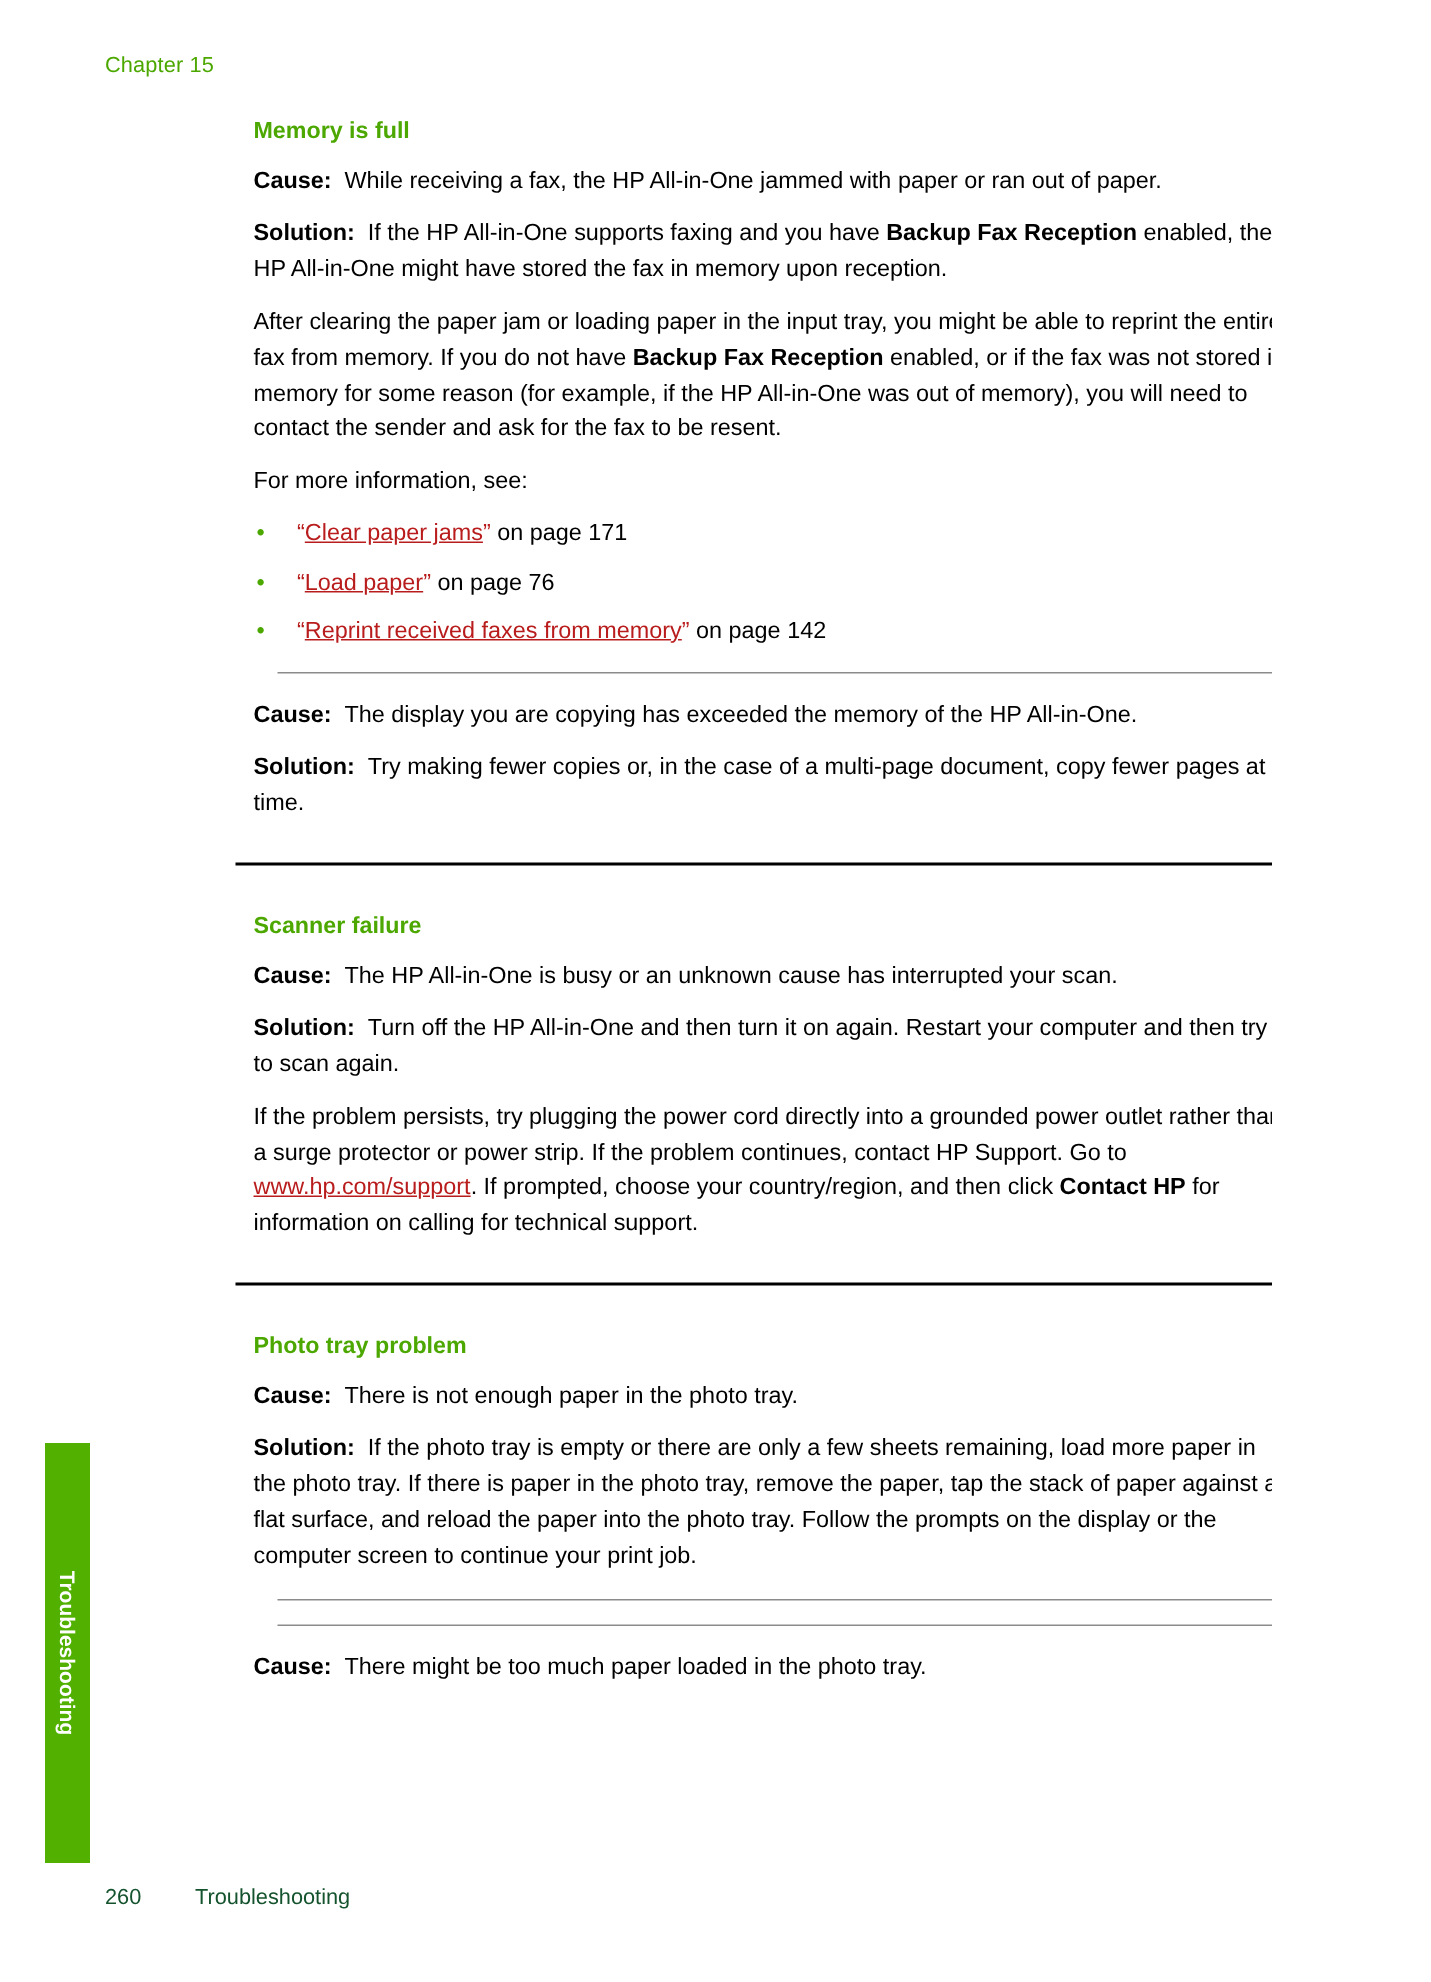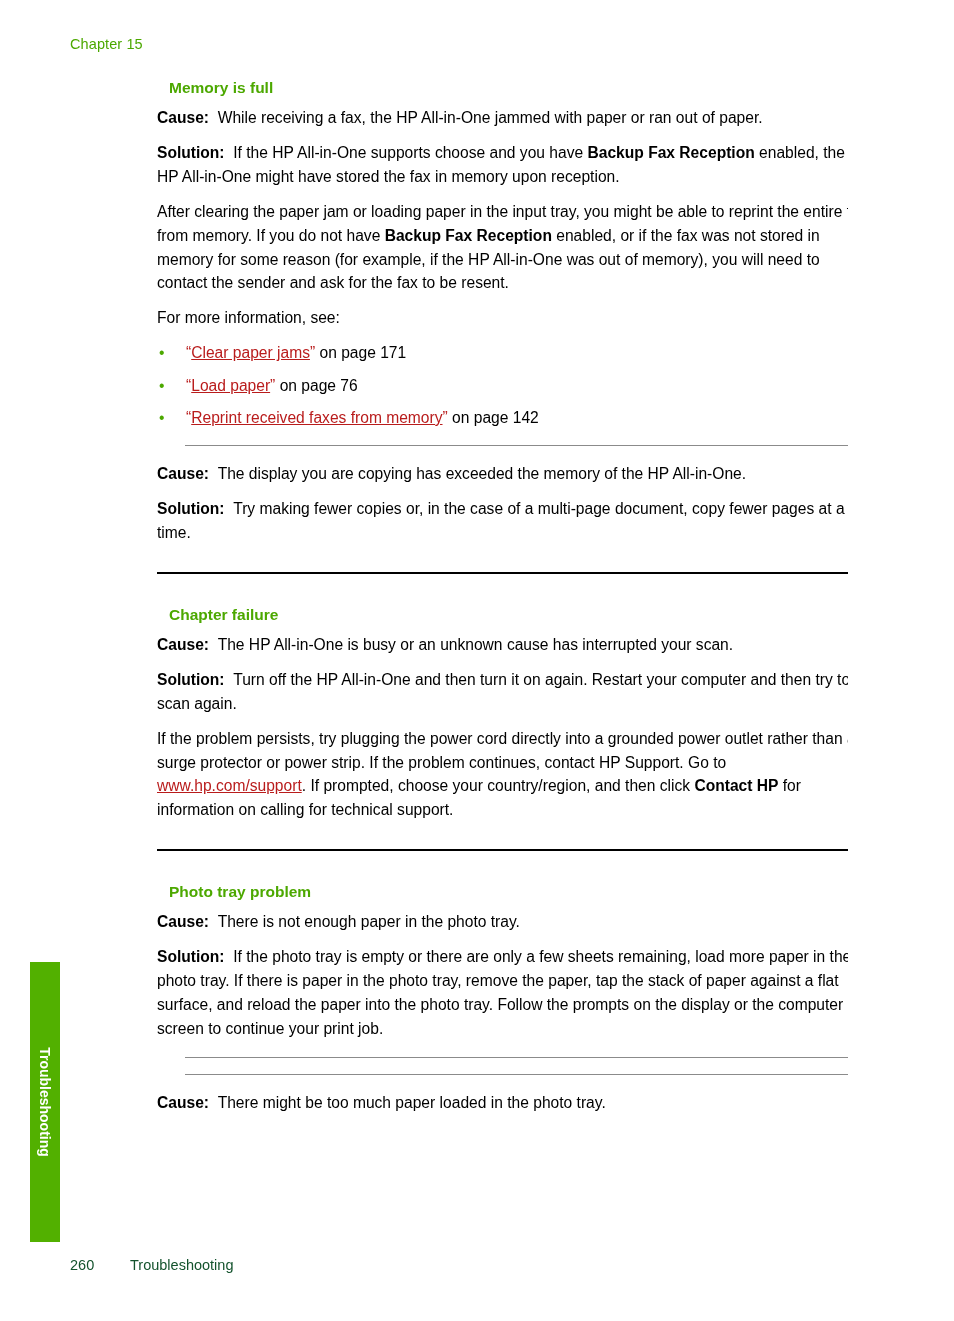--- a/index.html
+++ b/index.html
@@ -131,21 +131,21 @@
     width: 684px;
     height: 0;
   }
   hr.thick {
     border: none;
     border-top: 2.5px solid #000000;
     margin: 27px 0 31px 0;
     width: 712px;
     height: 0;
   }
-  .block { margin: 0; }
+  .block { margin: 12px; }
 </style>
 </head>
 <body>
 
 <div id="page">
 
   <div class="chapter-header">Chapter 15</div>
 
   <div class="side-tab">
     <div class="side-tab-label">Troubleshooting</div>
@@ -159,21 +159,21 @@
 
     <section>
       <h2 class="section-heading">Memory is full</h2>
 
       <div class="indented block">
         <p class="body">
           <span class="lbl">Cause:</span><span>While receiving a fax, the HP All-in-One jammed with paper or ran out of paper.</span>
         </p>
 
         <p class="body">
-          <span class="lbl">Solution:</span><span>If the HP All-in-One supports choose and you have </span><b>Backup Fax Reception</b><span> enabled, the HP All-in-One might have stored the fax in memory upon reception.</span>
+          <span class="lbl">Solution:</span><span>If the HP All-in-One supports faxing and you have </span><b>Backup Fax Reception</b><span> enabled, the HP All-in-One might have stored the fax in memory upon reception.</span>
         </p>
 
         <p class="body">
           <span>After clearing the paper jam or loading paper in the input tray, you might be able to reprint the entire fax from memory. If you do not have </span><b>Backup Fax Reception</b><span> enabled, or if the fax was not stored in memory for some reason (for example, if the HP All-in-One was out of memory), you will need to contact the sender and ask for the fax to be resent.</span>
         </p>
 
         <p class="body">For more information, see:</p>
 
         <ul class="bullets">
           <li>
@@ -196,21 +196,21 @@
         </p>
         <p class="body">
           <span class="lbl">Solution:</span><span>Try making fewer copies or, in the case of a multi-page document, copy fewer pages at a time.</span>
         </p>
       </div>
     </section>
 
     <hr class="thick">
 
     <section>
-      <h2 class="section-heading">Chapter failure</h2>
+      <h2 class="section-heading">Scanner failure</h2>
 
       <div class="indented block">
         <p class="body">
           <span class="lbl">Cause:</span><span>The HP All-in-One is busy or an unknown cause has interrupted your scan.</span>
         </p>
         <p class="body">
           <span class="lbl">Solution:</span><span>Turn off the HP All-in-One and then turn it on again. Restart your computer and then try to scan again.</span>
         </p>
         <p class="body">
           <span>If the problem persists, try plugging the power cord directly into a grounded power outlet rather than a surge protector or power strip. If the problem continues, contact HP Support. Go to </span><a class="urllink" href="#">www.hp.com/support</a><span>. If prompted, choose your country/region, and then click </span><b>Contact HP</b><span> for information on calling for technical support.</span>

